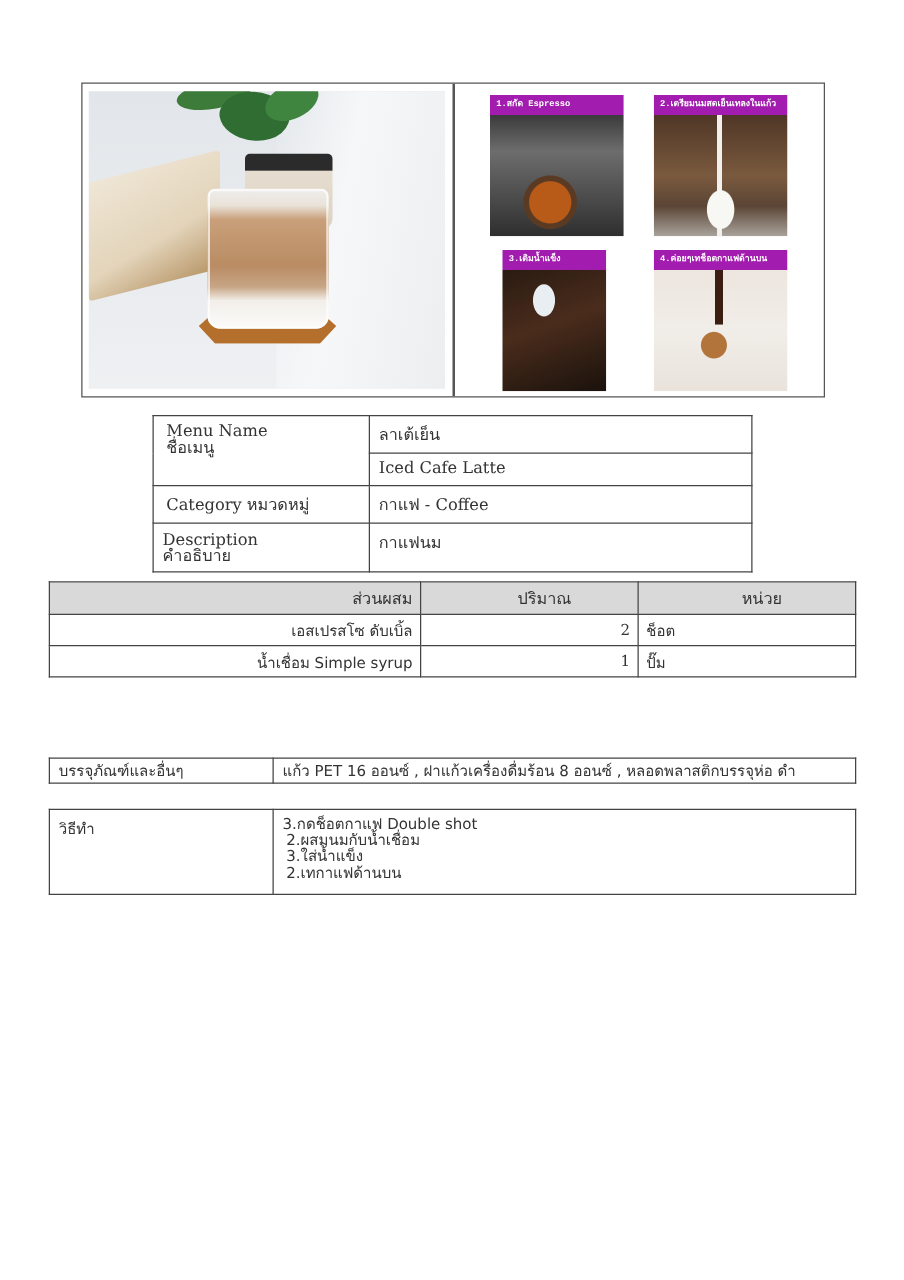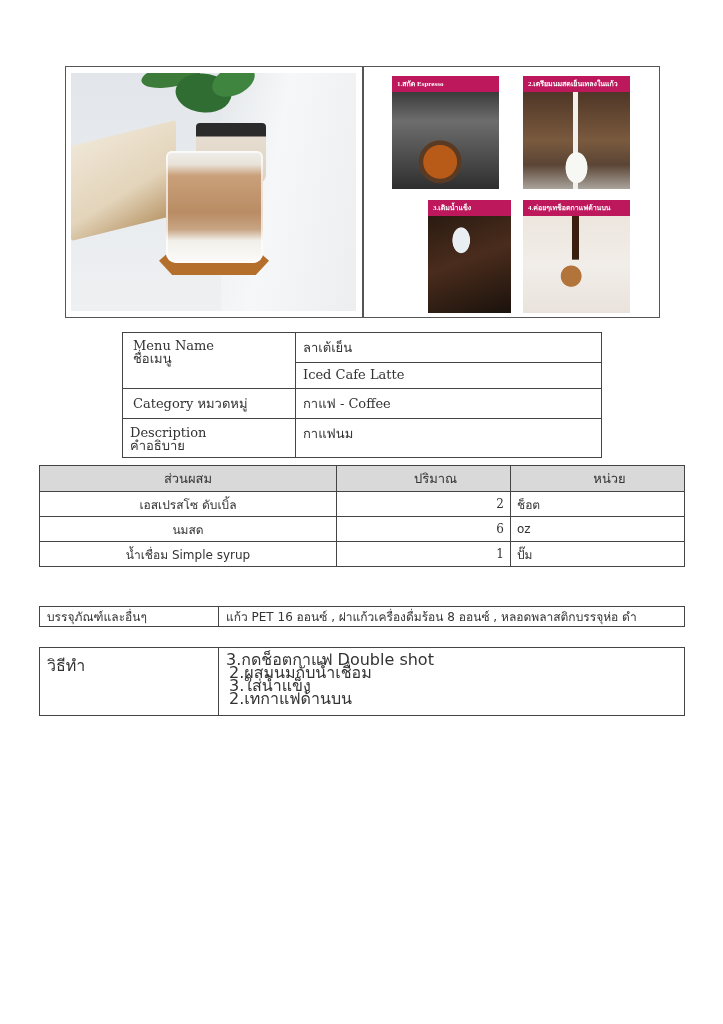--- a/index.html
+++ b/index.html
@@ -26,50 +26,50 @@
   .hero .leaf2{left:105px;top:0;width:55px;height:40px;background:#2f6d33;border-radius:60% 40% 60% 40%;transform:rotate(20deg);}
   .hero .leaf3{left:140px;top:-6px;width:45px;height:28px;background:#3f8540;border-radius:50%;transform:rotate(-25deg);}
   .hero .glass{left:95px;top:78px;width:97px;height:112px;border-radius:6px 6px 10px 10px;
         background:linear-gradient(180deg,#efeeec 0%,#e9e2d8 12%,#c9a07a 22%,#b98c63 55%,#c7a585 70%,#f2efe9 80%,#fbfbfa 100%);
         box-shadow:inset 0 0 0 2px rgba(255,255,255,.7);}
   .hero .coaster{left:88px;top:176px;width:110px;height:26px;background:#b56f2c;
         clip-path:polygon(12% 0,88% 0,100% 45%,88% 100%,12% 100%,0 45%);}
 
   
   .tile{width:107px;overflow:hidden;}
-  .tile .cap{height:16px;background:#be185d;color:#fff;font-family:Liberation Serif, serif;
+  .tile .cap{height:16px;background:#a21caf;color:#fff;font-family:Liberation Mono, monospace;
         font-size:7px;font-weight:bold;line-height:16px;padding-left:5px;white-space:nowrap;}
   .tile .pic{height:97px;}
   .t1{left:326px;top:9px;} .t1 .pic{background:radial-gradient(circle at 45% 72%,#b85a18 0 18%,#5a3a22 19% 23%,transparent 24%),linear-gradient(180deg,#3b3b3b 0%,#6d6d6d 30%,#4a4a4a 70%,#2e2e2e 100%);}
   .t2{left:457px;top:9px;} .t2 .pic{background:radial-gradient(ellipse at 50% 78%,#f7f7f4 0 14%,transparent 15%),linear-gradient(90deg,transparent 47%,#f0f0ee 47% 51%,transparent 51%),linear-gradient(180deg,#4f3626 0%,#7a5a3e 50%,#5b4535 75%,#a9a39b 100%);}
-  .t3{left:338px;top:133px;padding-left:24px;} .t3 .pic{background:radial-gradient(ellipse at 40% 25%,#e9eef3 0 12%,transparent 13%),linear-gradient(160deg,#2a1b12 0%,#4a2c1c 45%,#1a120c 100%);}
+  .t3{left:312px;top:133px;padding-left:24px;} .t3 .pic{background:radial-gradient(ellipse at 40% 25%,#e9eef3 0 12%,transparent 13%),linear-gradient(160deg,#2a1b12 0%,#4a2c1c 45%,#1a120c 100%);}
   .t4{left:457px;top:133px;} .t4 .pic{background:linear-gradient(90deg,transparent 46%,#3a1e10 46% 52%,transparent 52%) top/100% 45% no-repeat,radial-gradient(ellipse at 45% 62%,#b3743c 0 12%,transparent 13%),linear-gradient(180deg,#ede6df 0%,#f1ede8 50%,#e9e3dc 100%);}
 
   
   table{border-collapse:collapse;position:absolute;}
   td,th{border:1.3px solid #444;font-weight:normal;vertical-align:top;box-sizing:border-box;}
 
   .menu{left:122px;top:332px;width:480px;font-size:13px;}
   .menu td{padding:4px 7px;}
   .menu .lbl{width:173px;margin-left:25px;}
   .menu .lbl div{line-height:13px;}
 
   .ing{left:39px;top:465px;width:646px;font-size:12px;font-family:"DejaVu Sans","Liberation Sans",sans-serif;}
   .ing th{background:#d9d9d9;height:26px;vertical-align:middle;padding:0 6px;font-size:13px;}
   .ing td{height:25px;vertical-align:middle;padding:0 6px;}
-  .ing .c1{width:297px;text-align:center;}
+  .ing .c1{width:297px;text-align:right;}
   .ing .c2{width:174px;}
   .ing th.c2,.ing th.c3{text-align:center;padding-left:30px;}
   .ing td.c2{text-align:right;font-family:"DejaVu Serif","Liberation Serif",serif;}
 
   .pack{left:39px;top:606px;width:646px;font-size:12px;font-family:"DejaVu Sans","Liberation Sans",sans-serif;}
   .pack td{height:17px;vertical-align:middle;padding:0 7px;}
   .pack .k{width:179px;}
 
-  .method{left:39px;top:647px;width:646px;font-size:16px;font-family:"DejaVu Sans","Liberation Sans",sans-serif;}
+  .method{left:39px;top:647px;width:646px;font-size:12px;font-family:"DejaVu Sans","Liberation Sans",sans-serif;}
   .method td{height:68px;padding:5px 7px;}
   .method .k{width:179px;}
   .method .line{line-height:13px;}
   .method .line.ind{padding-left:3px;}
 </style>
 </head>
 <body>
 
 <div class="abs frame">
   <div class="abs hero">
@@ -134,25 +134,20 @@
     <th class="c1">ส่วนผสม</th>
     <th class="c2">ปริมาณ</th>
     <th class="c3">หน่วย</th>
   </tr>
   <tr>
     <td class="c1">เอสเปรสโซ ดับเบิ้ล</td>
     <td class="c2">2</td>
     <td class="c3">ช็อต</td>
   </tr>
   <tr>
-    <td class="c1">นมสด</td>
-    <td class="c2">6</td>
-    <td class="c3">oz</td>
-  </tr>
-  <tr>
     <td class="c1">น้ำเชื่อม Simple syrup</td>
     <td class="c2">1</td>
     <td class="c3">ปั๊ม</td>
   </tr>
 </tbody>
   </table>
 
 <table class="pack">
   <tbody>
       <tr>

